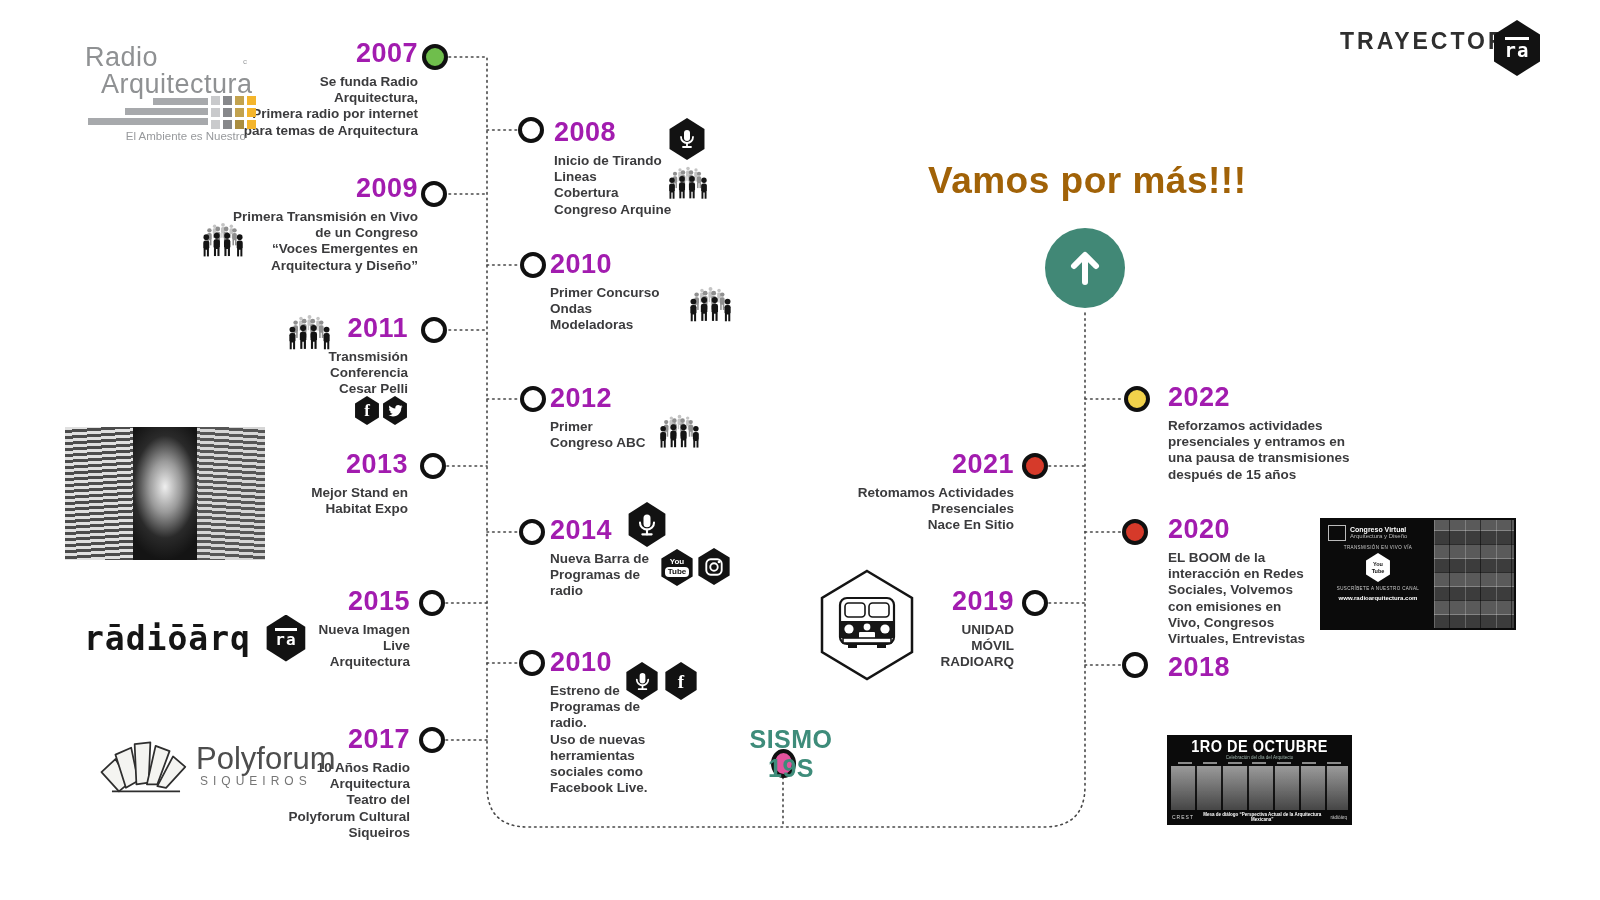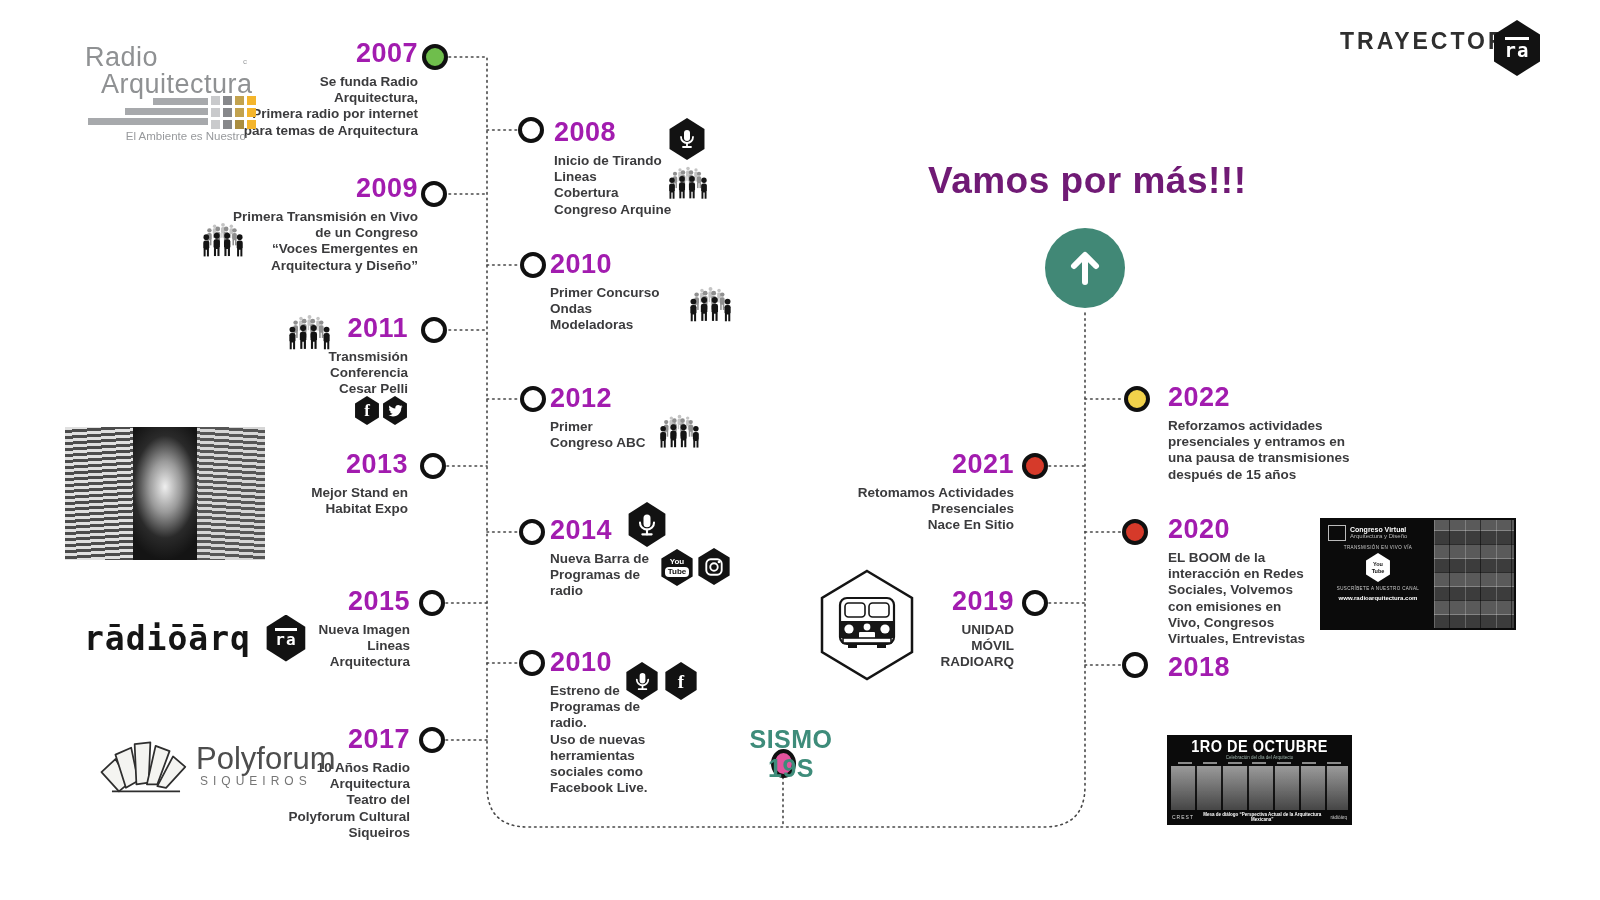--- a/index.html
+++ b/index.html
@@ -40,21 +40,21 @@
   
   .hex{position:absolute;display:flex;align-items:center;justify-content:center;background:#121212;
        clip-path:polygon(50% 0,96% 26%,96% 74%,50% 100%,4% 74%,4% 26%);}
   .hex .fb-f{color:#fff;font-weight:bold;font-size:22px;line-height:1;font-family:"Liberation Serif",serif;}
   .hex.sm .fb-f{font-size:17px;}
   .yt-stack{display:flex;flex-direction:column;align-items:center;line-height:1;}
   .yt-you{color:#fff;font-size:8px;font-weight:bold;}
   .yt-tube{background:#fff;color:#111;font-size:8px;font-weight:bold;border-radius:4px;padding:1px 3px;margin-top:1px;}
   
   #heading{position:absolute;left:928px;top:160px;width:330px;font-size:37px;font-weight:bold;
-           color:#701a75;letter-spacing:.5px;}
+           color:#a16207;letter-spacing:.5px;}
   #sismo-label{position:absolute;left:726px;top:725px;width:130px;text-align:center;
                font-size:25px;font-weight:bold;color:#3e8c7a;letter-spacing:.5px;}
   #arrow-circle{position:absolute;left:1045px;top:228px;width:80px;height:80px;border-radius:50%;
                 background:#418876;display:flex;align-items:center;justify-content:center;}
   
   #trayectoria{position:absolute;left:1340px;top:28px;font-size:23px;letter-spacing:3px;color:#2f2f2f;font-weight:600;}
   #ra-hex-top{left:1492px;top:20px;width:50px;height:56px;}
   .ra-mono{color:#fff;font-family:"DejaVu Sans Mono",monospace;font-weight:bold;font-size:19px;
            border-top:3px solid #fff;padding-top:1px;line-height:1;letter-spacing:1px;}
   
@@ -250,21 +250,21 @@
   </div>
   <div class="ms pos-2014">
     <div class="year">2014</div>
     <div class="desc">Nueva Barra de
 Programas de
 radio</div>
   </div>
   <div class="ms pos-2015 align-r">
     <div class="year">2015</div>
     <div class="desc">Nueva Imagen
-Lineas
+Live
 Arquitectura</div>
   </div>
   <div class="ms pos-2016">
     <div class="year">2010</div>
     <div class="desc">Estreno de
 Programas de
 radio.
 Uso de nuevas
 herramientas
 sociales como

